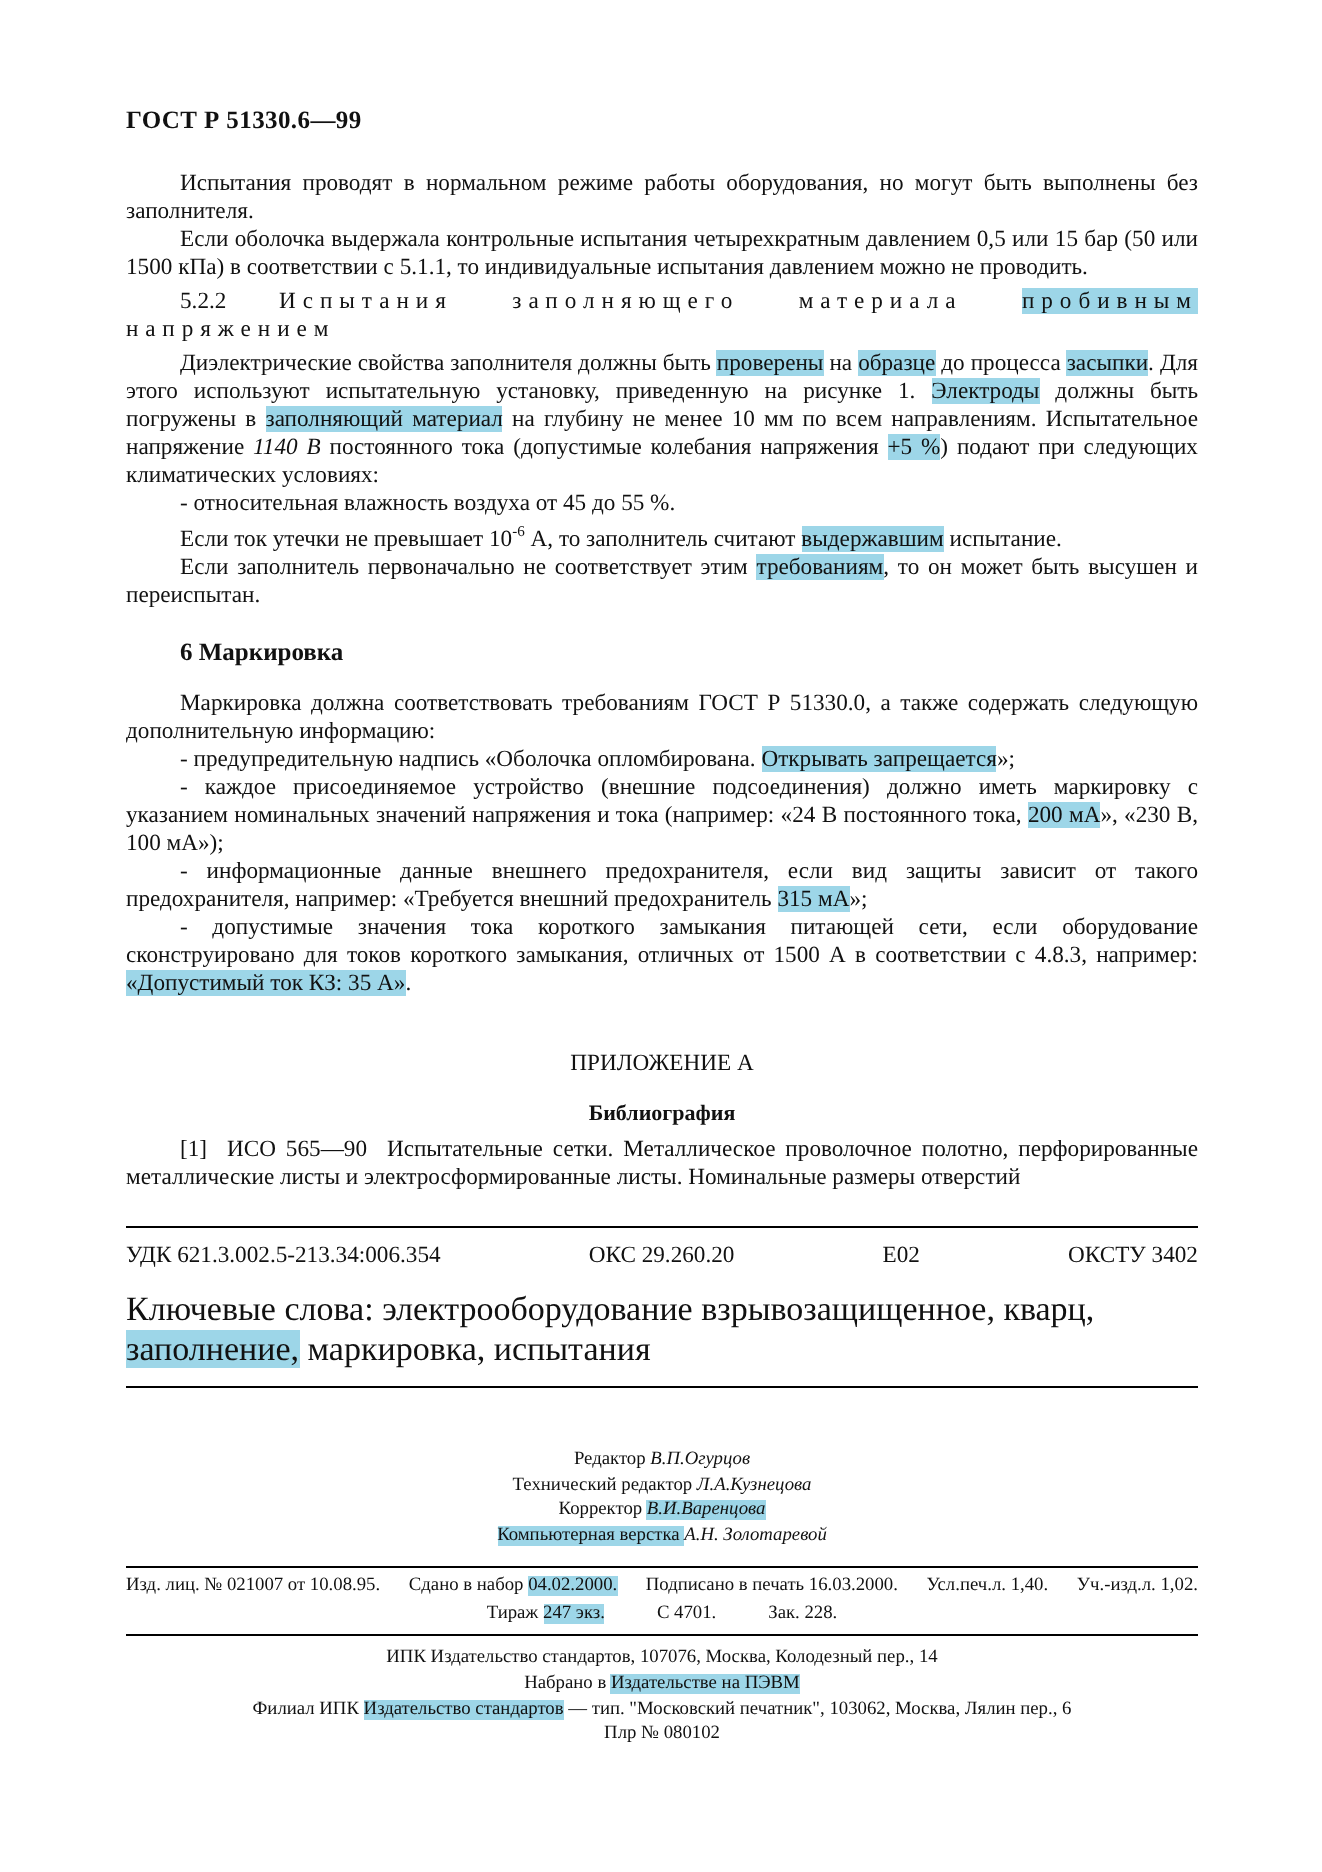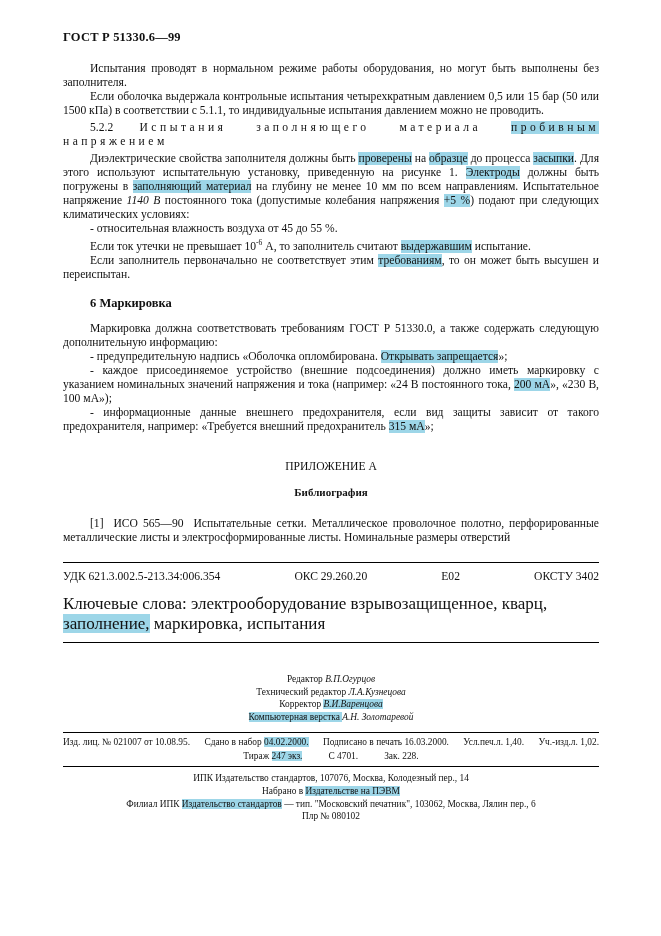--- a/index.html
+++ b/index.html
@@ -6,37 +6,37 @@
   html, body { margin: 0; padding: 0; background: #ffffff; }
   .page {
     width: 661px; height: 936px;
     background: #ffffff;
     color: #111;
     font-family: "Liberation Serif", "DejaVu Serif", serif;
     position: relative; overflow: hidden;
   }
   .content { padding: 30px 62px 0 63px; }
 
-  .doc-header { font-weight: bold; font-size: 12.5px; margin-bottom: 17px; letter-spacing: 0.2px; }
+  .doc-header { font-weight: bold; font-size: 12.5px; margin-bottom: 17px; letter-spacing: 0.2px; margin-top: 23px; }
 
   .body-p {
     margin: 0; font-size: 11.6px; line-height: 14px;
     text-align: justify; text-indent: 27px;
   }
   .spaced-head { margin: 3px 0; }
   .sp  { letter-spacing: 0.30em; }
   .hl  { background-color: var(--hl, #9dd6e8); }
   .it  { font-style: italic; }
   .sup { vertical-align: super; font-size: 0.65em; }
 
   .sec-title { font-size: 12.5px; font-weight: bold; margin: 14px 0 11px 0; text-indent: 27px; }
 
   .appendix-title { text-align: center; font-size: 11.6px; margin-top: 26px; }
   .biblio-title  { text-align: center; font-size: 11px; font-weight: bold; margin-top: 13px; }
-  .biblio-entry  { margin-top: 19px; }
+  .biblio-entry  { margin-top: 5px; }
 
   .rule { border: 0; border-top: 1px solid #000; margin: 0; height: 0; }
   .r1 { margin-top: 17px; }
 
   .codes-row { display: flex; justify-content: space-between; font-size: 11.6px; margin-top: 7px; gap: 44px; }
   .keywords  { font-size: 17px; margin: 11px 0 8px; text-align: left; text-indent: 0; }
 
   .credits { text-align: center; font-size: 9.4px; line-height: 12.8px; margin: 30px 0 8px; }
 
   .imprint { font-size: 9.4px; margin-top: 3px; }
@@ -60,20 +60,21 @@
     <p class="body-p"><span>- относительная влажность воздуха от 45 до 55 %.</span></p>
     <p class="body-p"><span>Если ток утечки не превышает 10</span><span class="sup">-6</span><span> А, то заполнитель считают </span><span class="hl">выдержавшим</span><span> испытание.</span></p>
     <p class="body-p"><span>Если заполнитель первоначально не соответствует этим </span><span class="hl">требованиям</span><span>, то он может быть высушен и переиспытан.</span></p>
 
     <div class="sec-title">6 Маркировка</div>
 
     <p class="body-p"><span>Маркировка должна соответствовать требованиям ГОСТ Р 51330.0, а также содержать следующую дополнительную информацию:</span></p>
     <p class="body-p"><span>- предупредительную надпись «Оболочка опломбирована. </span><span class="hl">Открывать запрещается</span><span>»;</span></p>
     <p class="body-p"><span>- каждое присоединяемое устройство (внешние подсоединения) должно иметь маркировку с указанием номинальных значений напряжения и тока (например: «24 В постоянного тока, </span><span class="hl">200 мА</span><span>», «230 В, 100 мА»);</span></p>
     <p class="body-p"><span>- информационные данные внешнего предохранителя, если вид защиты зависит от такого предохранителя, например: «Требуется внешний предохранитель </span><span class="hl">315 мА</span><span>»;</span></p>
+    <p class="body-p"><span>- допустимые значения тока короткого замыкания питающей сети, если оборудование сконструировано для токов короткого замыкания, отличных от 1500 А в соответствии с 4.8.3, например: </span><span class="hl">«Допустимый ток КЗ: 35 А»</span><span>.</span></p>
 
     <div class="appendix-title">ПРИЛОЖЕНИЕ А</div>
     <div class="biblio-title">Библиография</div>
     <p class="body-p biblio-entry"><span>[1]&nbsp;&nbsp;ИСО 565—90&nbsp;&nbsp;Испытательные сетки. Металлическое проволочное полотно, перфорированные металлические листы и электросформированные листы. Номинальные размеры отверстий</span></p>
 
     <hr class="rule r1">
 
     <div class="codes-row">
       <span>УДК 621.3.002.5-213.34:006.354</span>
       <span>ОКС 29.260.20</span>

